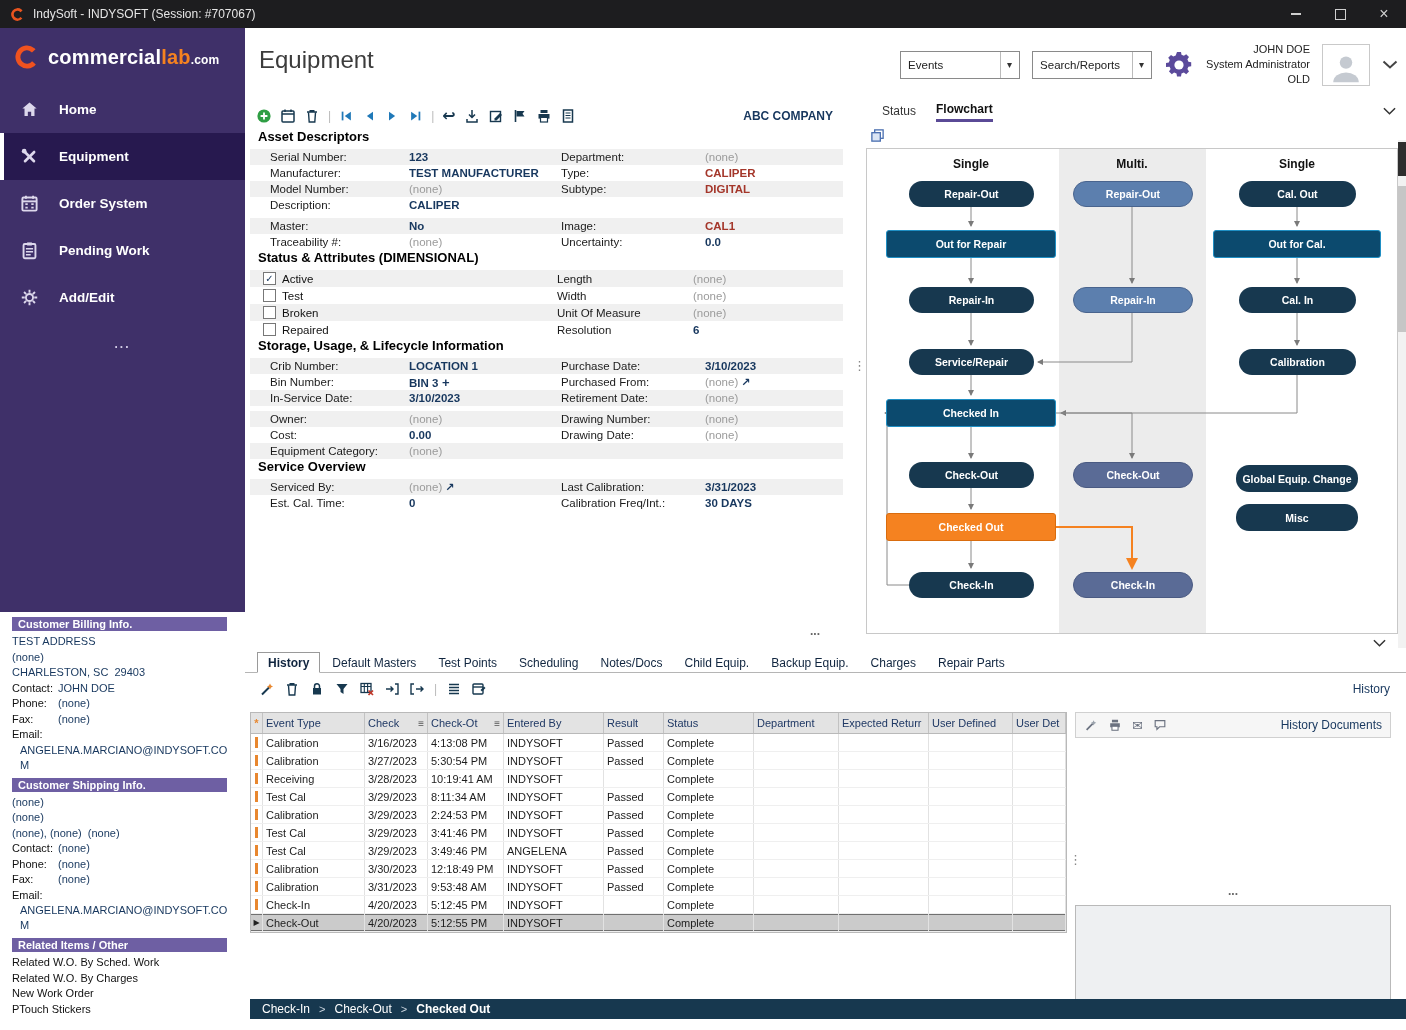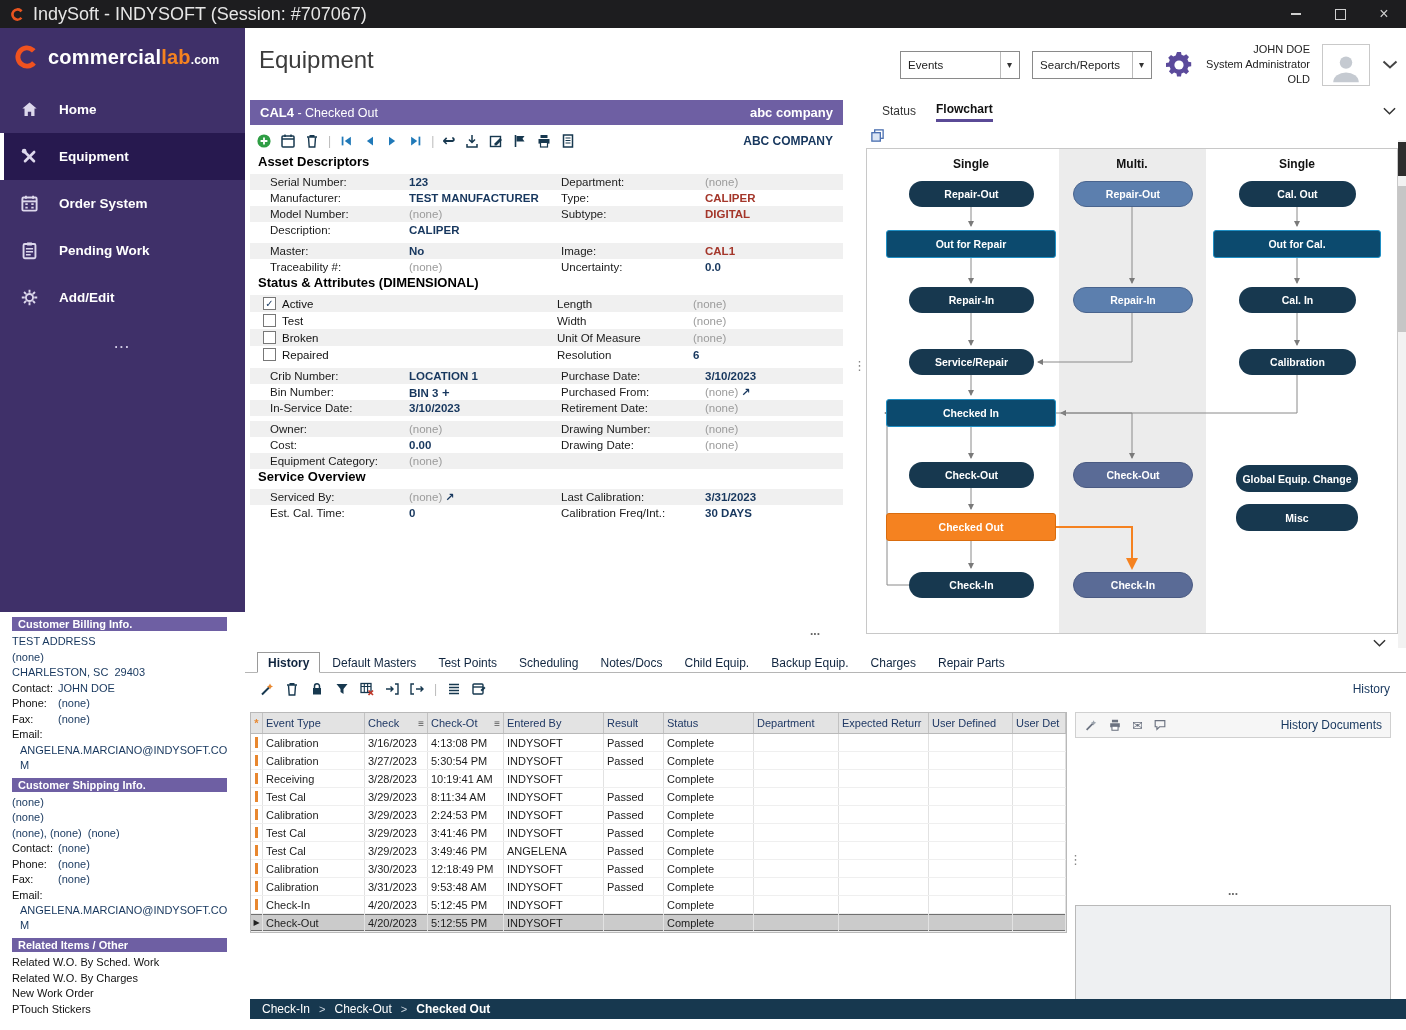--- a/index.html
+++ b/index.html
@@ -2,21 +2,21 @@
 <html><head>
 <meta charset="utf-8">
 <style>
   html,body{margin:0;padding:0;background:#fff;}
   body{font-family:"Liberation Sans","DejaVu Sans",sans-serif;}
   .app{position:relative;width:1406px;height:1030px;background:#fff;overflow:hidden;font-size:12px;color:#1a1a1a;}
 
   
   .titlebar{position:absolute;left:0;top:0;width:100%;height:28px;background:#1d1d1f;color:#e6e6e6;display:flex;align-items:center;}
   .tb-icon{margin:0 8px 0 10px;display:flex;}
-  .tb-title{font-size:18px;}
+  .tb-title{font-size:12px;}
   .tb-controls{margin-left:auto;display:flex;height:100%;}
   .tb-btn{width:44px;height:100%;display:flex;align-items:center;justify-content:center;color:#cfcfcf;}
   .min-glyph{width:10px;height:1.5px;background:#cfcfcf;display:inline-block;}
   .max-glyph{width:9px;height:9px;border:1.5px solid #cfcfcf;display:inline-block;}
   .close-glyph{font-size:16px;line-height:16px;}
 
   
   .sidebar{position:absolute;left:0;top:28px;width:245px;height:1002px;background:#3f3069;}
   .logo{display:flex;align-items:center;gap:8px;padding:16px 0 16px 14px;}
   .logo-text{font-size:20px;font-weight:bold;color:#fff;letter-spacing:.2px;}
@@ -270,24 +270,20 @@
           </svg>
       </span>
       <span style="display:flex;">
         <svg width="16" height="9" viewBox="0 0 16 9">
             <path d="M1.5 1.5 L8 7.5 L14.5 1.5" stroke="#444" stroke-width="2" fill="none"></path>
           </svg>
       </span>
     </div>
 
     <div class="detail">
-      <div class="cal-bar">
-        <span class="cal-left"><b>CAL4</b><span> - Checked Out</span></span>
-        <span class="cal-right">abc company</span>
-      </div>
       <div class="dtoolbar">
         <span class="tbicon">
             <svg width="16" height="16" viewBox="0 0 16 16">
               <circle cx="8" cy="8" r="6.6" fill="#2f9e44"></circle>
               <path d="M8 4.6 V11.4 M4.6 8 H11.4" stroke="#fff" stroke-width="1.8"></path>
             </svg>
           </span>
         <span class="tbicon">
             <svg width="16" height="16" viewBox="0 0 16 16">
               <rect x="2" y="3" width="12" height="11" rx="1" fill="none" stroke="#17384f" stroke-width="1.5"></rect>
@@ -431,20 +427,21 @@
           <div class="srow">
             <span class="cbwrap">
               <span class="cbx"></span>
               <span class="cblabel">Repaired</span>
             </span>
             <span class="flabel">Resolution</span>
             <span class="fval v-navy">6</span>
           </div>
         </div>
 
+      <h3 class="sect m-top16">Storage, Usage, &amp; Lifecycle Information</h3>
       <div class="rows" id="storage-rows">
           <div class="frow stripe">
             <span class="flabel">Crib Number:</span>
             <span class="fval v-navy">LOCATION 1</span>
             <span class="flabel">Purchase Date:</span>
             <span class="fval v-navy">3/10/2023</span>
           </div>
           <div class="frow">
             <span class="flabel">Bin Number:</span>
             <span class="fval v-navy">BIN 3<span class="icn-plus"> +</span></span>

